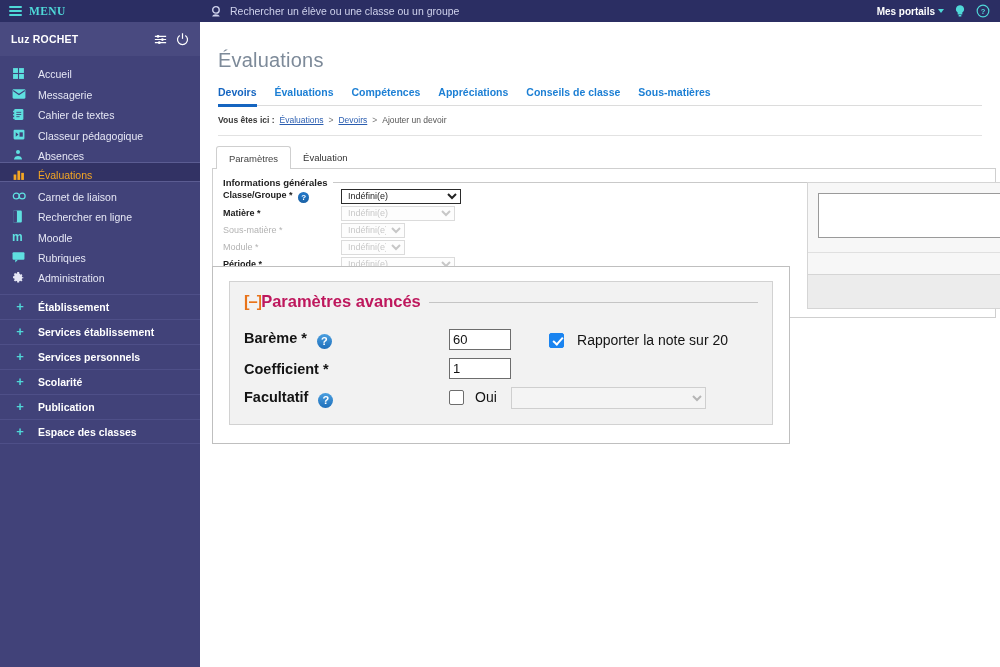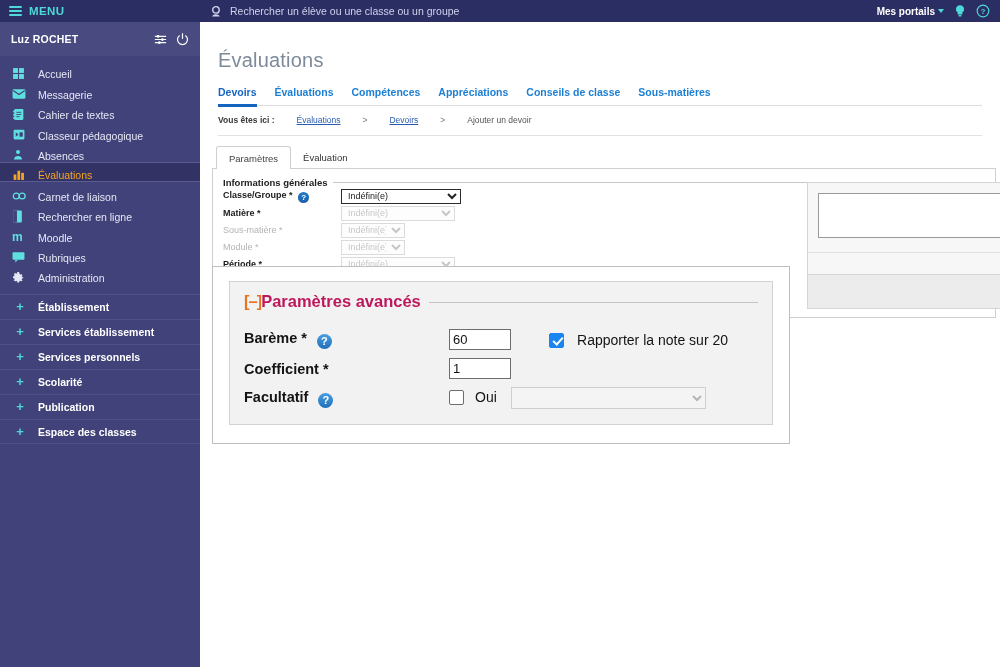--- a/index.html
+++ b/index.html
@@ -26,21 +26,21 @@
     background: #2b2e63;
   }
   .hamburger {
     width: 13px; height: 10px;
     display: flex; flex-direction: column; justify-content: space-between;
     margin-right: 7px;
     cursor: pointer;
   }
   .hamburger span { display:block; height: 2px; width: 13px; background: #4fd8d8; border-radius: 1px; }
   #menu-label {
-    color: #4fd8d8; font-size: 11.5px; font-weight: bold; letter-spacing: 0.4px;
+    color: #4fd8d8; font-size: 11.5px; font-weight: bold; letter-spacing: 0.4px; font-family: Liberation Serif, serif;
   }
   #topbar-search {
     flex: 1; height: 22px; display: flex; align-items: center;
     padding-left: 10px; background: #2b2e63; cursor: text;
   }
   .search-ic { width: 13px; height: 13px; margin-right: 7px; flex: 0 0 auto; }
   #search-text { color: #cfd2ec; font-size: 10.5px; }
   #topbar-right {
     display: flex; align-items: center; gap: 9px;
     padding-right: 10px; height: 22px;
@@ -113,21 +113,21 @@
     font-size: 10.5px; color: #1c7fd4; font-weight: bold;
     padding-bottom: 7px; cursor: pointer; position: relative;
   }
   .mtab.sel { color: #1565c0; }
   .mtab.sel::after {
     content: ""; position: absolute; left: 0; right: 0; bottom: -2px;
     height: 3px; background: #1565c0;
   }
   #breadcrumb {
     margin: 9px 0 0 18px; font-size: 8.5px; color: #3a3a3a;
-    display: flex; align-items: center; gap: 22px;
+    display: flex; align-items: center; gap: 5px;
     padding-bottom: 10px; width: 764px;
     border-bottom: 1px solid #e2e2e2;
   }
   #breadcrumb .bc-lead { font-weight: bold; }
   #breadcrumb a { color: #2a5db0; text-decoration: underline; cursor: pointer; }
   #breadcrumb .sep { color: #777; }
   #breadcrumb .bc-cur { color: #555; }
 
   
   #form-wrap { position: relative; margin: 10px 0 0 12px; width: 784px; }

